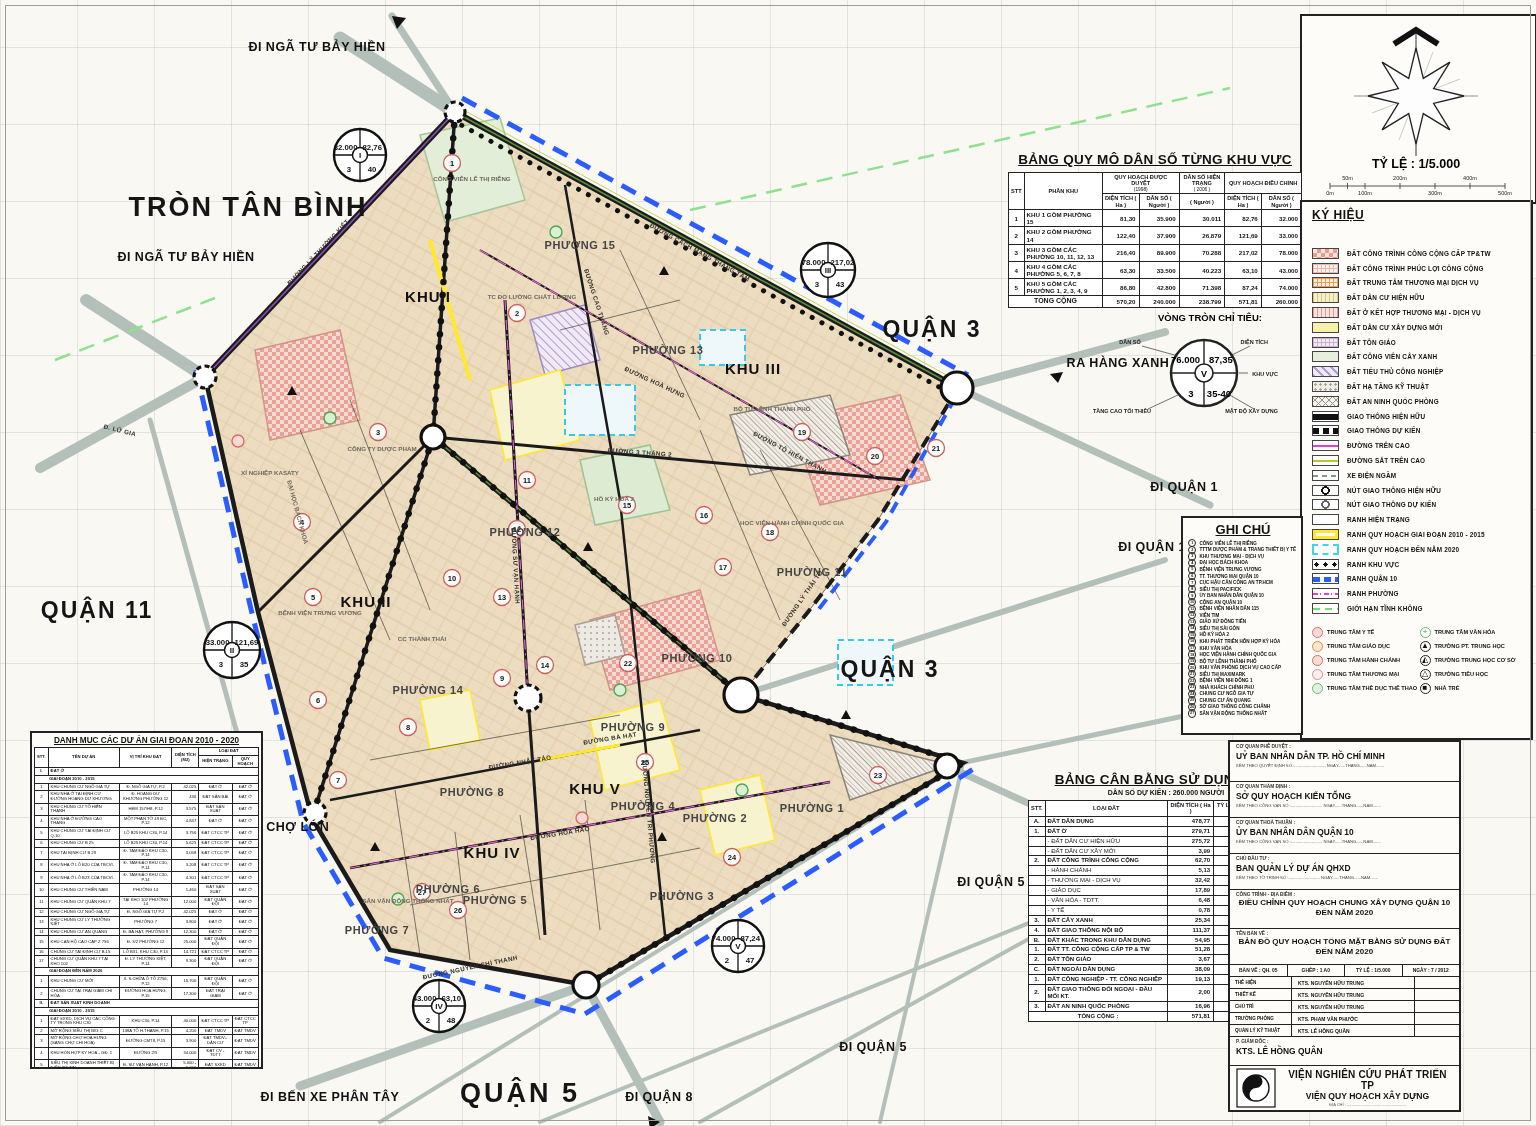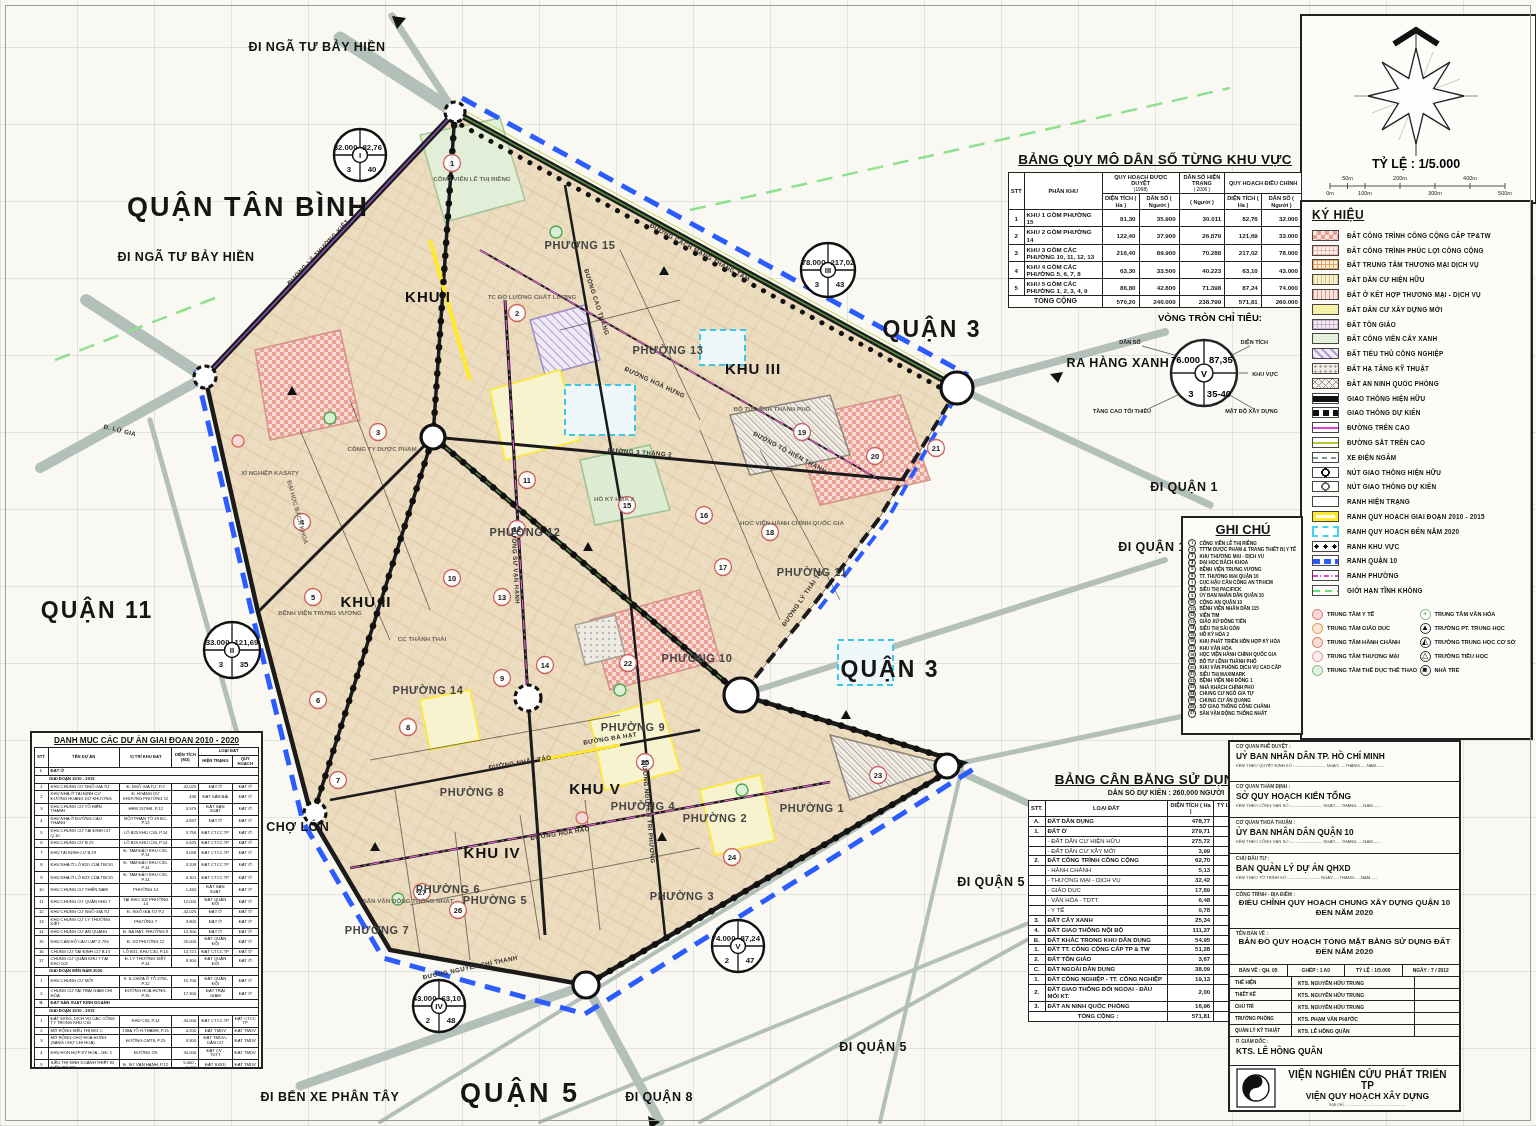--- a/index.html
+++ b/index.html
@@ -30,21 +30,21 @@
   table.dt th,table.dt td{border:1px solid #222;padding:1px 2px;line-height:1.15;}
   #pop-tbl th{font-size:5.6px;text-align:center;}
   #pop-tbl td{font-size:6.2px;font-weight:bold;}
   #pop-tbl td.n{text-align:right;padding-right:3px;}
   #pop-tbl td.c{text-align:center;}
   .thsub{font-size:4.8px;font-weight:normal;}
   
   #ind-block{left:1072px;top:310px;width:210px;height:116px;}
   
   #legend-box{left:1300px;top:200px;width:233px;height:540px;padding:6px 0 0 10px;box-sizing:border-box;}
-  #legend-title{font-size:12px;font-weight:bold;text-decoration:underline;letter-spacing:.5px;margin-bottom:6px;}
+  #legend-title{font-size:12px;font-weight:bold;text-decoration:underline;letter-spacing:.5px;margin-bottom:24px;}
   .lg-row{display:flex;align-items:center;gap:8px;height:14.8px;}
   .lg-lb{font-size:6.4px;font-weight:bold;letter-spacing:.2px;}
   .sw{width:27px;height:11px;border:1px solid #444;flex:none;box-sizing:border-box;background:#fff;}
   .sw-checker{background-color:#f9e4de;background-image:linear-gradient(45deg,#e99c8f 25%,transparent 25%,transparent 75%,#e99c8f 75%),linear-gradient(45deg,#e99c8f 25%,transparent 25%,transparent 75%,#e99c8f 75%);background-size:8px 8px;background-position:0 0,4px 4px;}
   .sw-gridpink{background-color:#fdf3f0;background-image:repeating-linear-gradient(0deg,#f0b7ad 0 1px,transparent 1px 4px),repeating-linear-gradient(90deg,#f0b7ad 0 1px,transparent 1px 4px);}
   .sw-gridorange{background-color:#fbeedd;background-image:repeating-linear-gradient(0deg,#e8a05c 0 1px,transparent 1px 4px),repeating-linear-gradient(90deg,#e8a05c 0 1px,transparent 1px 4px);}
   .sw-vlyellow{background-color:#f7f0cf;background-image:repeating-linear-gradient(90deg,#d8c87a 0 1px,transparent 1px 4px);}
   .sw-vlpink{background-color:#f9e3de;background-image:repeating-linear-gradient(90deg,#e09a90 0 1px,transparent 1px 4px);}
   .sw-yellow{background:#f5f1a8;}
   .sw-lavender{background-color:#f4ecf5;background-image:repeating-linear-gradient(0deg,#cbaed0 0 1px,transparent 1px 4px),repeating-linear-gradient(90deg,#cbaed0 0 1px,transparent 1px 4px);}
@@ -399,21 +399,21 @@
           <text x="735.5" y="941" text-anchor="end" font-size="7.8" font-weight="bold" fill="#111">74.000</text>
           <text x="740.5" y="941" text-anchor="start" font-size="7.8" font-weight="bold" fill="#111">87,24</text>
           <text x="727" y="963" text-anchor="middle" font-size="7.8" font-weight="bold" fill="#111">2</text>
           <text x="750" y="963" text-anchor="middle" font-size="7.8" font-weight="bold" fill="#111">47</text>
           <text x="738" y="948.8" text-anchor="middle" font-size="8" font-weight="bold" fill="#111">V</text>
         </g>
       </g>
   </svg>
 
   <div id="map-labels">
-      <span class="ml ml-d" style="left: 248px; top: 207px; transform: translate(-50%, -50%) rotate(0deg);">QUẬN TÂN BÌNH</span>
+      <span class="ml ml-d" style="left: 248px; top: 207px; transform: translate(-50%, -50%) rotate(0deg);">TRÒN TÂN BÌNH</span>
       <span class="ml ml-d2" style="left: 97px; top: 578px; transform: translate(-50%, -50%) rotate(0deg);">QUẬN 11</span>
       <span class="ml ml-d2" style="left: 932px; top: 297px; transform: translate(-50%, -50%) rotate(0deg);">QUẬN 3</span>
       <span class="ml ml-d2" style="left: 890px; top: 637px; transform: translate(-50%, -50%) rotate(0deg);">QUẬN 3</span>
       <span class="ml ml-dx" style="left: 520px; top: 1093px; transform: translate(-50%, -50%) rotate(0deg);">QUẬN 5</span>
       <span class="ml ml-dir" style="left: 317px; top: 47px; transform: translate(-50%, -50%) rotate(0deg);">ĐI NGÃ TƯ BẢY HIỀN</span>
       <span class="ml ml-dir" style="left: 186px; top: 257px; transform: translate(-50%, -50%) rotate(0deg);">ĐI NGÃ TƯ BẢY HIỀN</span>
       <span class="ml ml-dir" style="left: 289px; top: 827px; transform: translate(-50%, -50%) rotate(0deg);">ĐI CHỢ LỚN</span>
       <span class="ml ml-dir" style="left: 330px; top: 1097px; transform: translate(-50%, -50%) rotate(0deg);">ĐI BẾN XE PHÂN TÂY</span>
       <span class="ml ml-dir" style="left: 659px; top: 1097px; transform: translate(-50%, -50%) rotate(0deg);">ĐI QUẬN 8</span>
       <span class="ml ml-dir" style="left: 873px; top: 1047px; transform: translate(-50%, -50%) rotate(0deg);">ĐI QUẬN 5</span>

